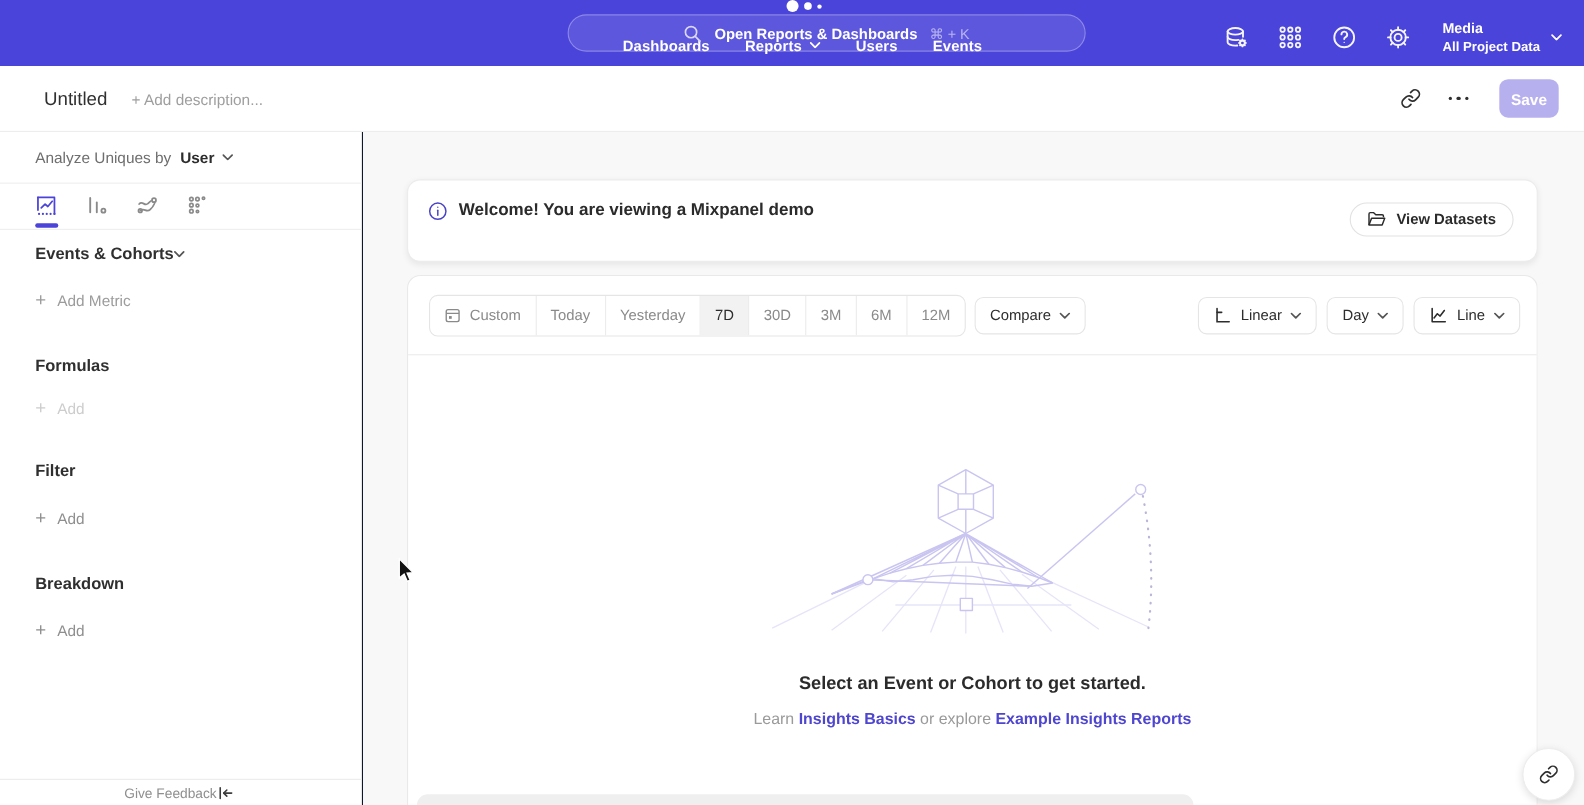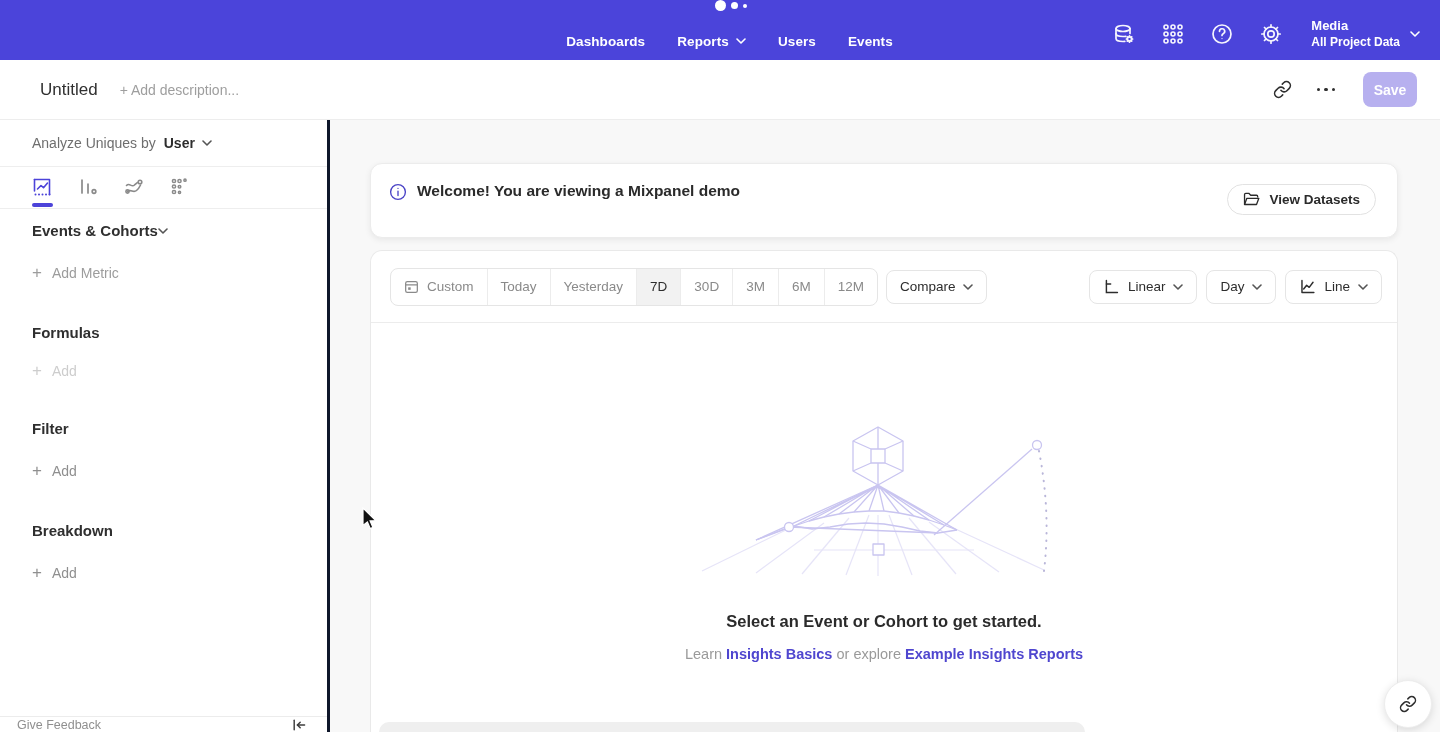--- a/index.html
+++ b/index.html
@@ -40,37 +40,37 @@
   .tb-right { margin-left:auto; display:flex; align-items:center; }
   .icon-btn { width:30px; height:30px; display:flex; align-items:center; justify-content:center; color:#2f2f2f; cursor:pointer; }
   .dots3 { display:flex; gap:4px; }
   .dots3 i { width:3.5px; height:3.5px; border-radius:50%; background:#2f2f2f; }
   .save-btn { margin-left:22px; margin-right:23px; width:54px; height:35px; border-radius:8px;
     background:var(--save-bg); color:#fff; font-size:14px; font-weight:700; border:none;
     display:flex; align-items:center; justify-content:center; font-family:inherit; }
 
   
   .sidebar { position:absolute; top:120px; left:0; width:330px; height:612px; background:#fff;
-    border-right:3px solid #0f172a;text-decoration:underline; }
+    border-right:1px solid #0f172a;text-decoration:underline; }
   .sb-divider { position:absolute; left:0; right:0; height:1px; background:#eeeeee; }
   .analyze { position:absolute; top:0; left:32px; height:46px; display:flex; align-items:center; }
   .analyze .lbl { font-size:14px; color:#6e6e6e; }
   .analyze .val { margin-left:8px; font-size:14px; font-weight:700; color:#2d2d2d; }
   .analyze .chev { margin-left:7px; color:#555; }
   .tabs { position:absolute; top:46px; left:31px; height:42px; display:flex; align-items:center; gap:24px; }
   .tab { width:22px; height:22px; color:#8a8a8a; cursor:pointer; }
   .tab.active { color:var(--accent); }
   .tab-underline { position:absolute; top:83px; left:32px; width:21px; height:4px; border-radius:2px; background:var(--accent); }
   .sb-head { position:absolute; left:32px; display:flex; align-items:center; gap:0;
     font-size:15px; font-weight:700; color:#2f2f2f; }
   .sb-head .chev { color:#555; }
   .sb-add { position:absolute; left:32px; display:flex; align-items:center; gap:10px; cursor:pointer; font-size:14px; }
   .sb-add .plus { font-size:17px; line-height:1; font-weight:400; }
-  .sb-foot { position:absolute; left:0; right:0; bottom:0; height:16px; border-top:1px solid #ececec;
-    display:flex; align-items:center; justify-content:space-between; padding:0 20px 0 17px; }
+  .sb-foot { position:absolute; left:0; right:0; bottom:0; height:24px; border-top:1px solid #ececec;
+    display:flex; align-items:center; justify-content:center; padding:0 20px 0 17px; }
   .sb-foot .fb { font-size:12.5px; color:#8f8f8f; cursor:pointer; }
   .collapse-ic { color:#3c3c3c; cursor:pointer; }
 
   
   .main { position:absolute; left:330px; top:120px; width:1110px; height:612px; }
   .banner { position:absolute; left:40px; top:43px; width:1028px; height:75px; background:#fff;
     border:1px solid #ececec; border-radius:12px; box-shadow:0 2px 6px rgba(0,0,0,.07); }
   .banner .info-ic { position:absolute; left:18px; top:19px; color:#4a43c6; }
   .banner .b-title { position:absolute; left:46px; top:18px; font-size:15.5px; font-weight:700; color:#2b2b2b; }
   .banner .b-body { position:absolute; left:46px; top:42px; font-size:14px; color:#757575; }
@@ -123,20 +123,28 @@
       <svg class="chev" viewBox="0 0 10 6">
           <path d="M1 1l4 4 4-4" fill="none" stroke="currentColor" stroke-width="1.6" stroke-linecap="round" stroke-linejoin="round"></path>
         </svg>
     </div>
     <div class="nav-item">
         <span>Users</span>
       </div>
     <div class="nav-item">
         <span>Events</span>
       </div>
+  </div>
+  <div class="gsearch">
+    <svg width="17" height="17" viewBox="0 0 20 20">
+        <circle cx="8.5" cy="8.5" r="6" fill="none" stroke="#d9d6f6" stroke-width="1.8"></circle>
+        <path d="M13 13l5 5" stroke="#d9d6f6" stroke-width="1.8" stroke-linecap="round"></path>
+      </svg>
+    <span class="ph">Open Reports &amp; Dashboards</span>
+    <span class="sc">⌘ + K</span>
   </div>
   <div class="nav-right">
     <svg class="nav-ic" viewBox="0 0 24 24" fill="none" stroke="currentColor" stroke-width="1.7" stroke-linecap="round">
       <ellipse cx="11" cy="6.5" rx="7" ry="3"></ellipse>
         <path d="M4 6.5v10c0 1.7 3.1 3 7 3 .6 0 1.2 0 1.8-.1M18 6.5v5"></path>
         <path d="M4 11.5c0 1.7 3.1 3 7 3 1 0 2-.1 2.8-.2"></path>
       <circle cx="17.5" cy="17" r="2.2"></circle>
         <path d="M17.5 13.8v1M17.5 19.2v1M14.4 17h1M19.6 17h1M15.3 14.8l.7.7M19 18.5l.7.7M19.7 14.8l-.7.7M16 18.5l-.7.7"></path>
     </svg>
     <svg class="nav-ic" viewBox="0 0 24 24" fill="none" stroke="currentColor" stroke-width="1.6">

